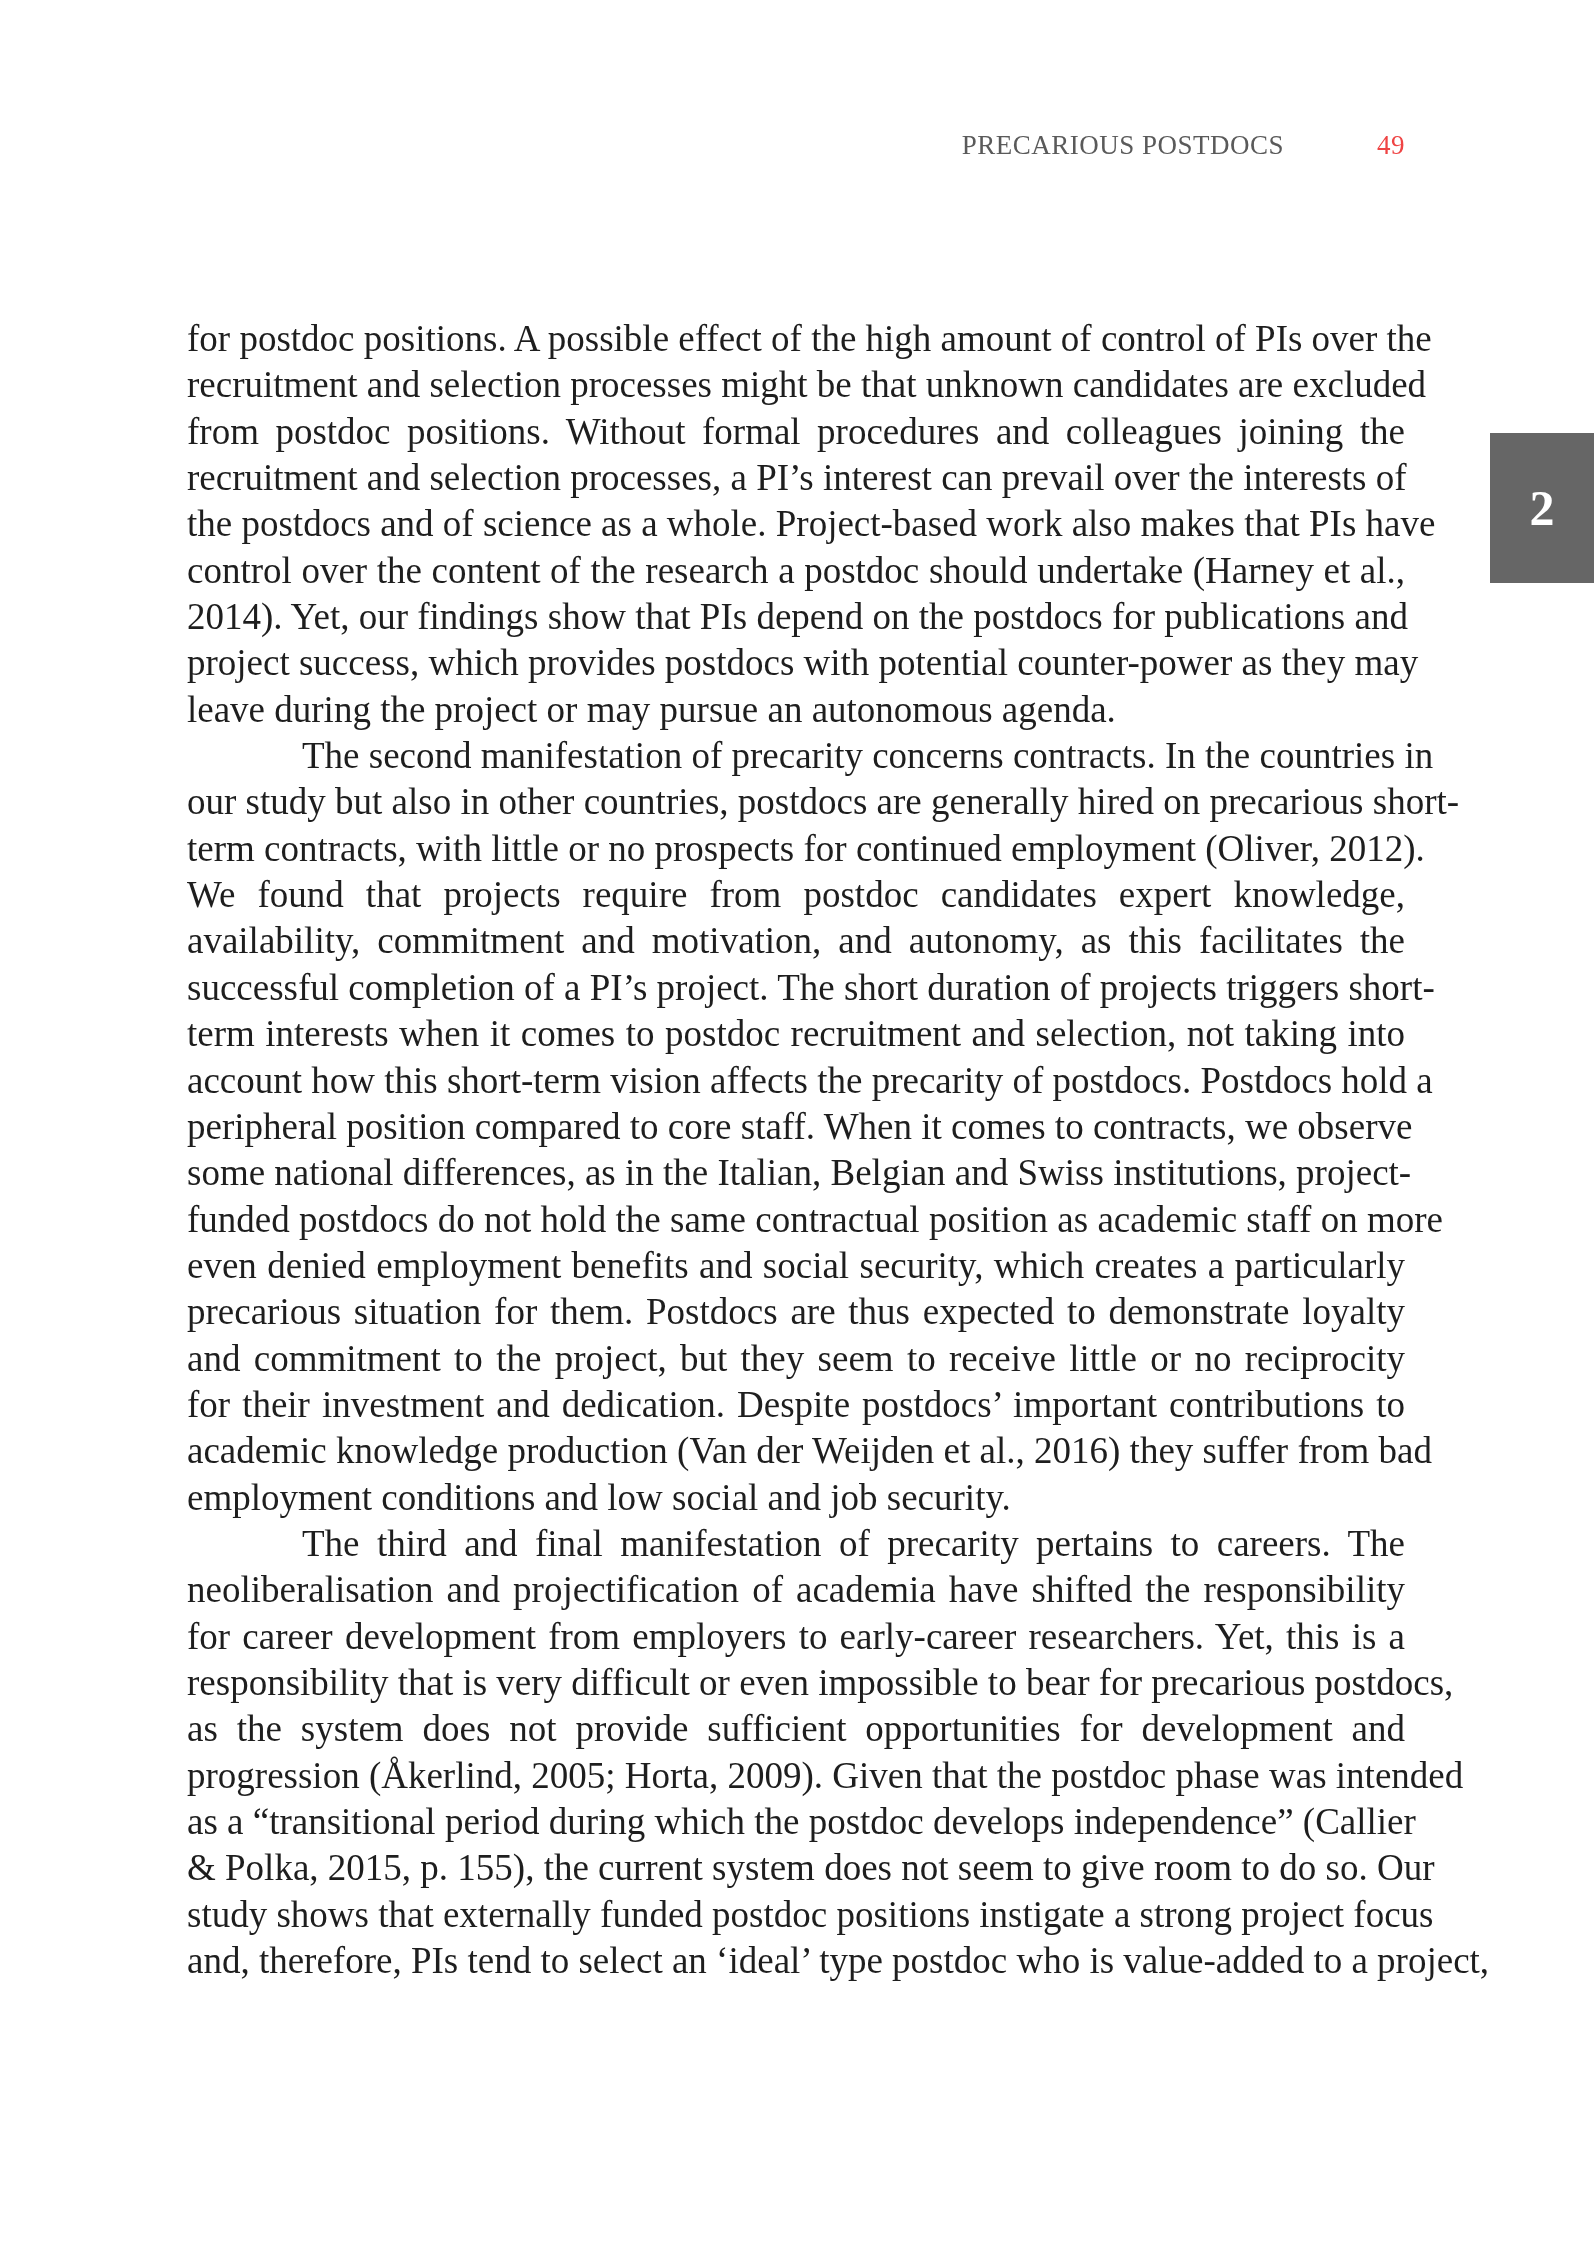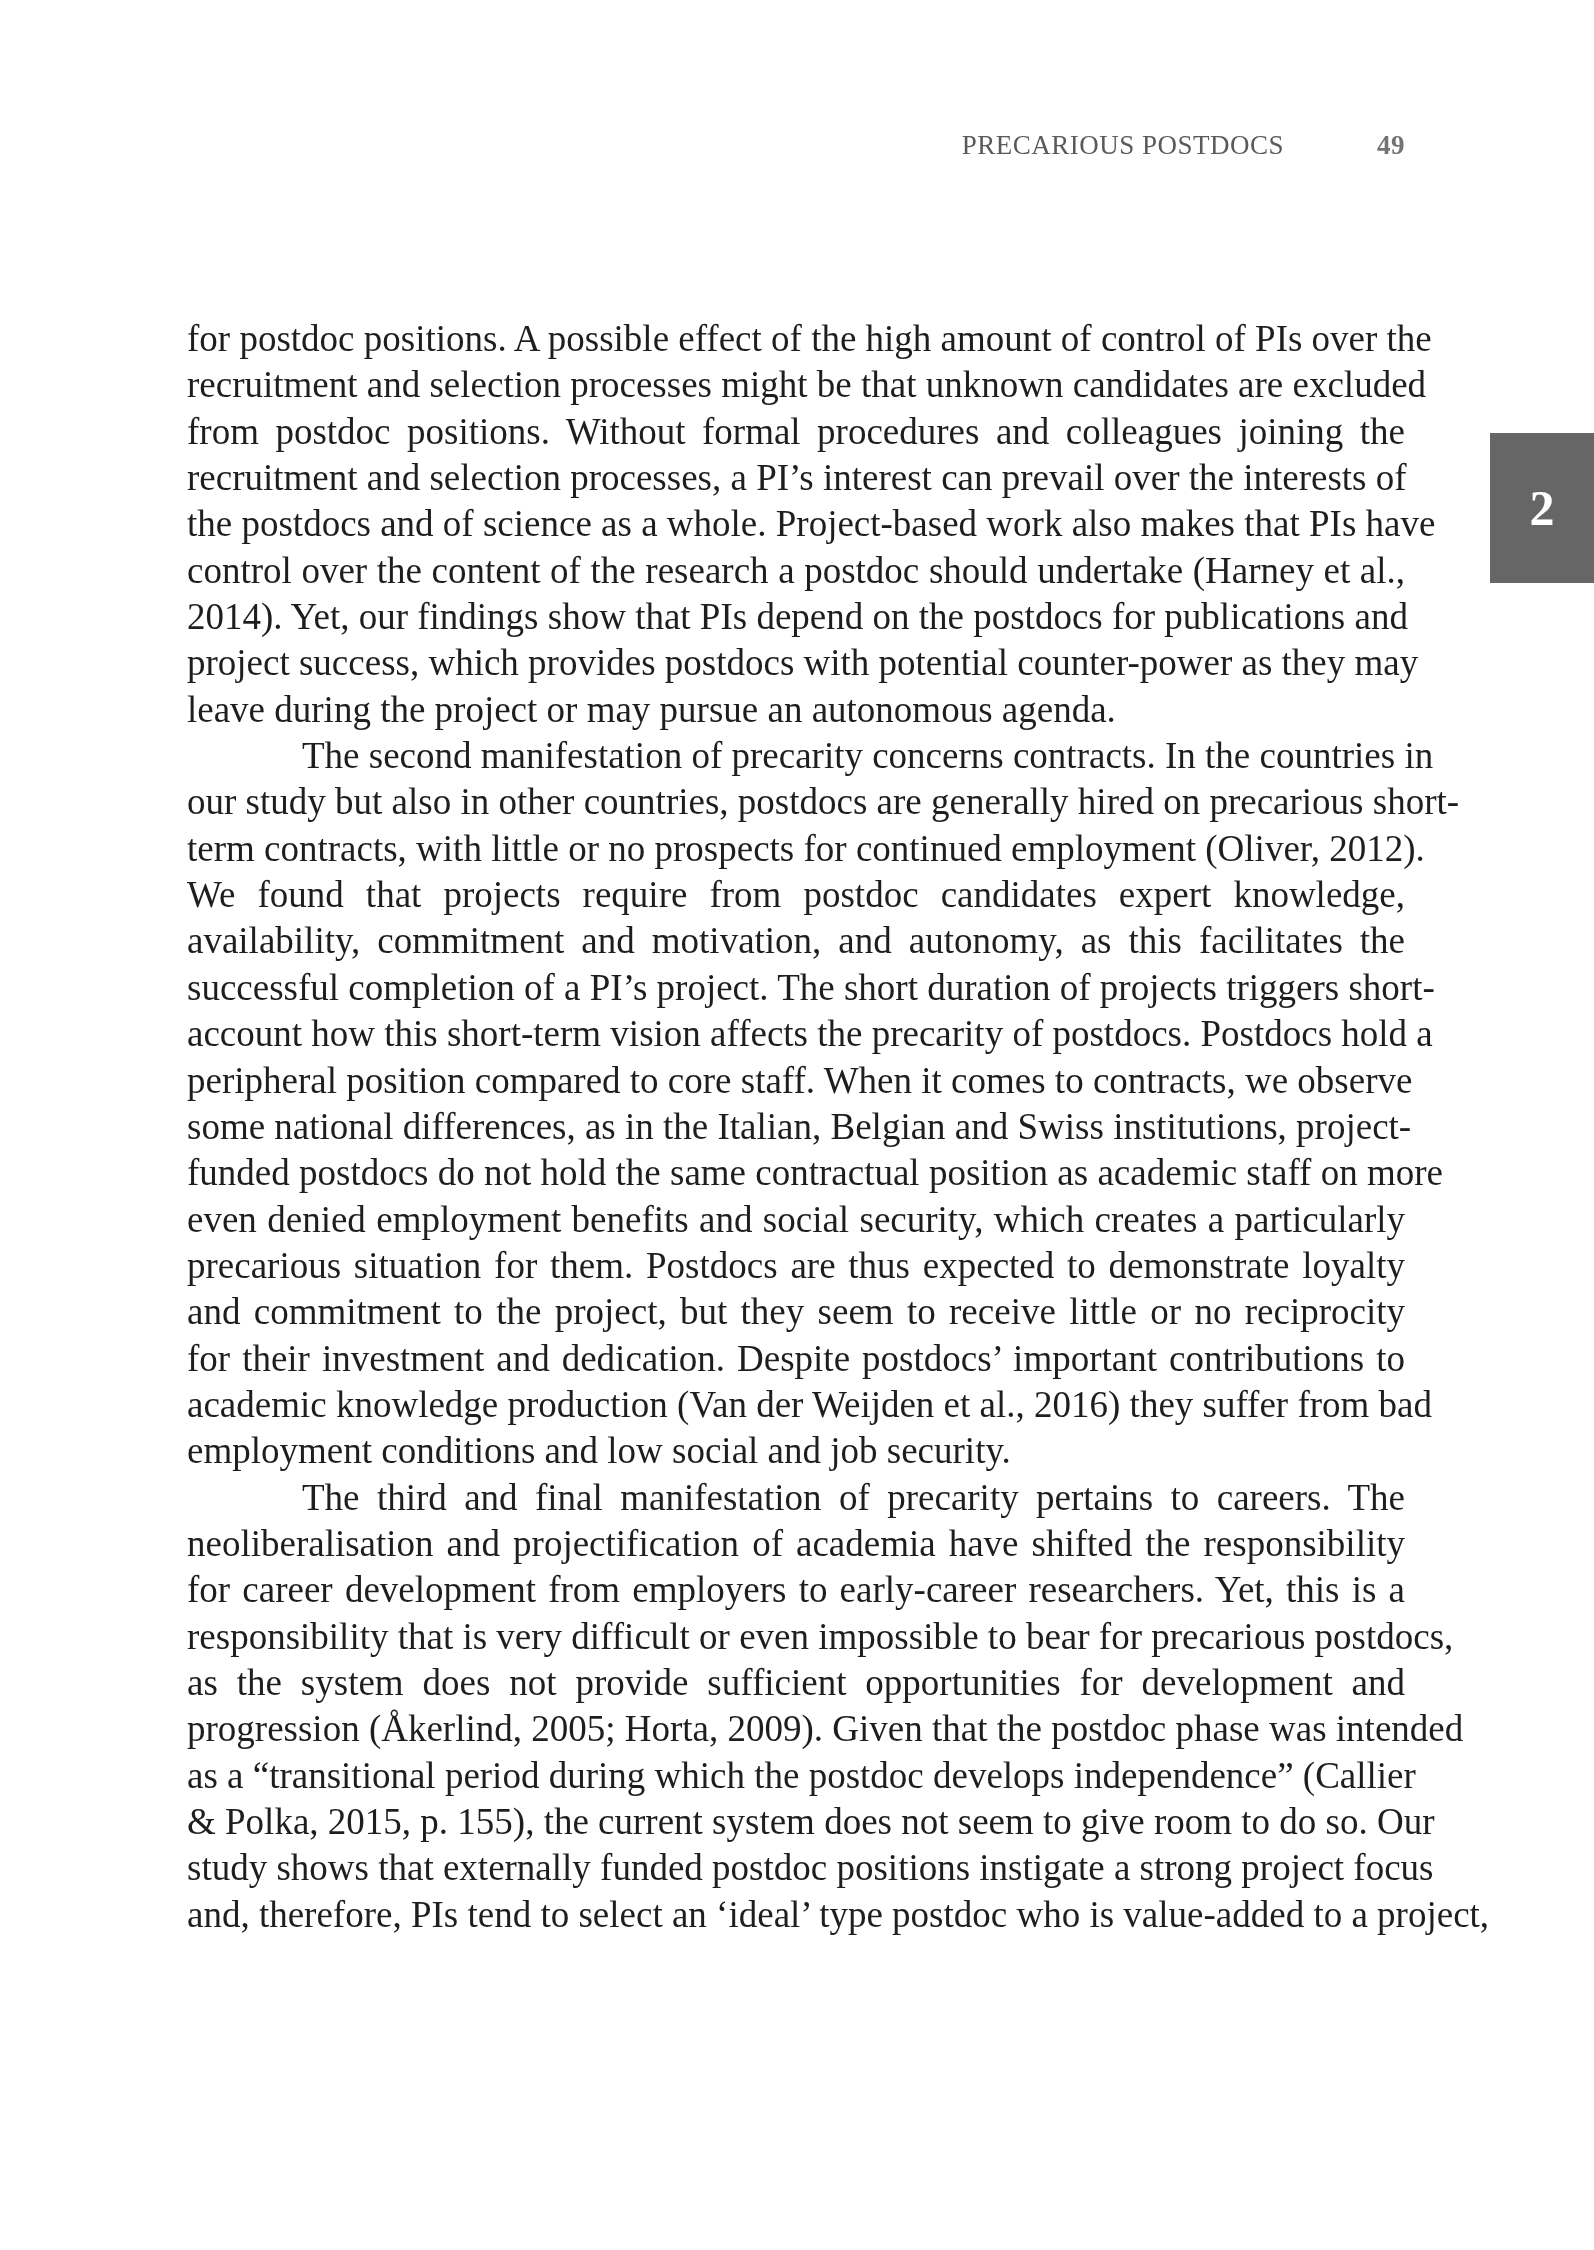--- a/index.html
+++ b/index.html
@@ -28,22 +28,22 @@
     .running-title {
       position: absolute;
       right: 121px;
       top: 0;
       white-space: nowrap;
     }
     .page-number {
       position: absolute;
       right: 0;
       top: 0;
-      font-weight: bold;
-      color: #737373;
+      font-weight: normal;
+      color: #ef4444;
     }
     .chapter-tab {
       position: absolute;
       left: 1490px;
       top: 433px;
       width: 104px;
       height: 150px;
       background: #666666;
       color: #ffffff;
       font-weight: bold;
@@ -100,20 +100,21 @@
     <span class="line">project success, which provides postdocs with potential counter-power as they may</span>
     <span class="line last">leave during the project or may pursue an autonomous agenda.</span>
   </div>
   <div>
     <span class="line indent">The second manifestation of precarity concerns contracts. In the countries in</span>
     <span class="line">our study but also in other countries, postdocs are generally hired on precarious short-</span>
     <span class="line">term contracts, with little or no prospects for continued employment (Oliver, 2012).</span>
     <span class="line">We found that projects require from postdoc candidates expert knowledge,</span>
     <span class="line">availability, commitment and motivation, and autonomy, as this facilitates the</span>
     <span class="line">successful completion of a PI’s project. The short duration of projects triggers short-</span>
+    <span class="line">term interests when it comes to postdoc recruitment and selection, not taking into</span>
     <span class="line">account how this short-term vision affects the precarity of postdocs. Postdocs hold a</span>
     <span class="line">peripheral position compared to core staff. When it comes to contracts, we observe</span>
     <span class="line">some national differences, as in the Italian, Belgian and Swiss institutions, project-</span>
     <span class="line">funded postdocs do not hold the same contractual position as academic staff on more</span>
     <span class="line">even denied employment benefits and social security, which creates a particularly</span>
     <span class="line">precarious situation for them. Postdocs are thus expected to demonstrate loyalty</span>
     <span class="line">and commitment to the project, but they seem to receive little or no reciprocity</span>
     <span class="line">for their investment and dedication. Despite postdocs’ important contributions to</span>
     <span class="line">academic knowledge production (Van der Weijden et al., 2016) they suffer from bad</span>
     <span class="line last">employment conditions and low social and job security.</span>

